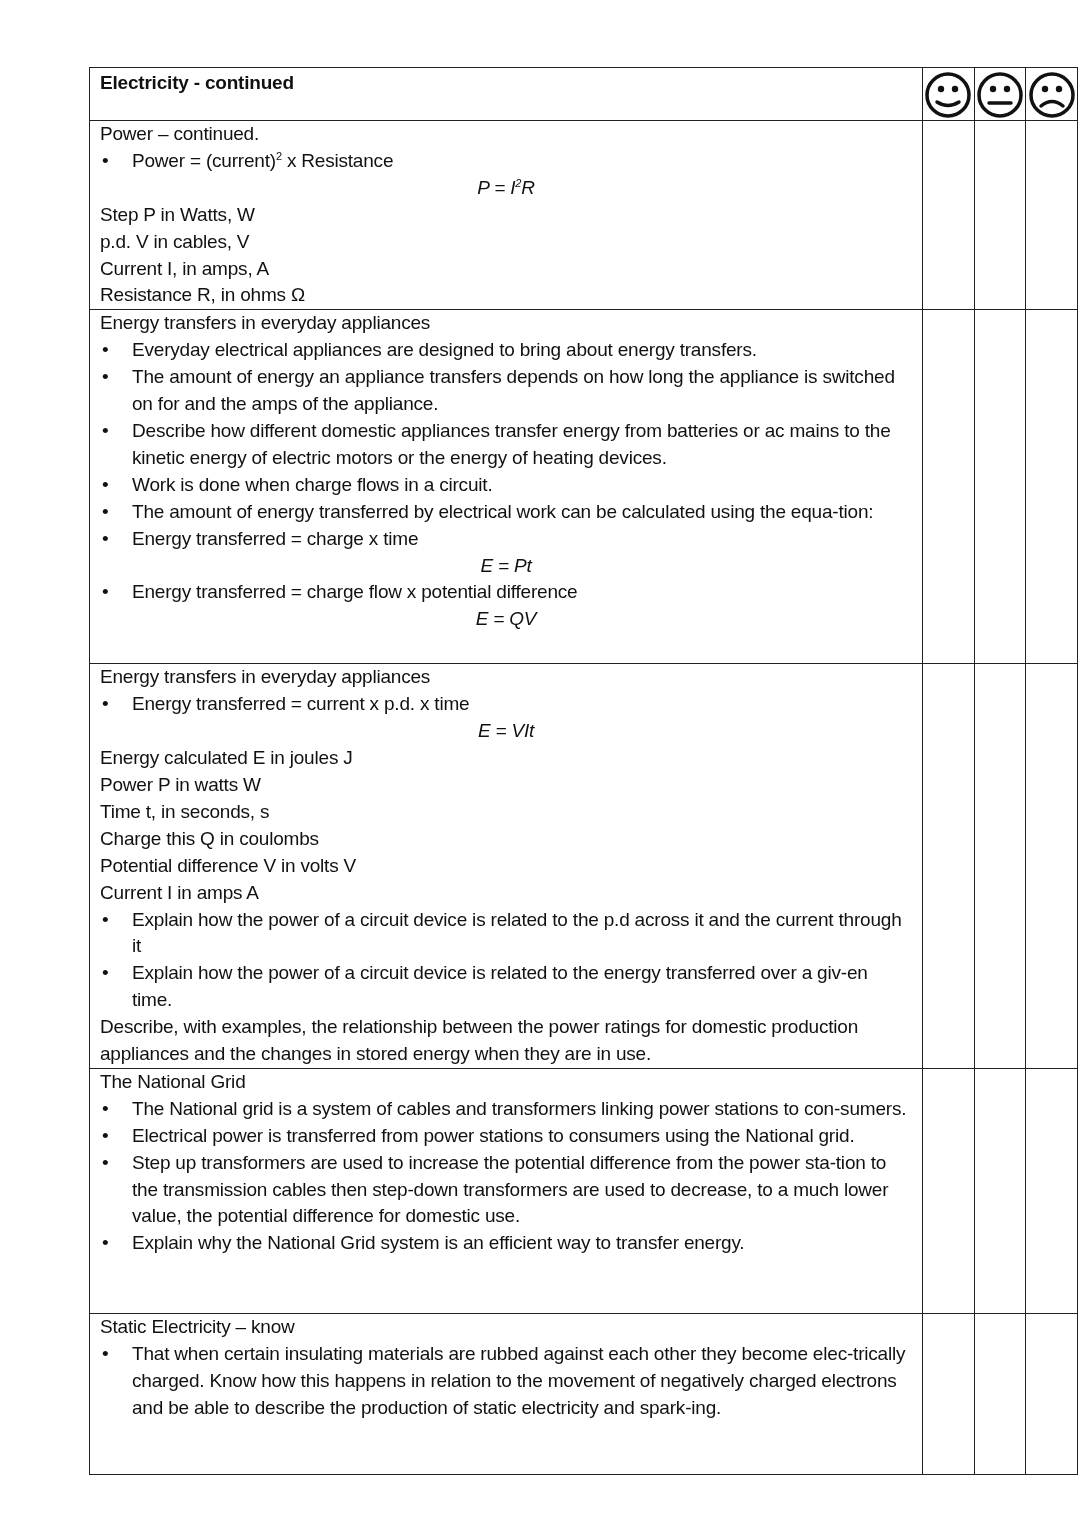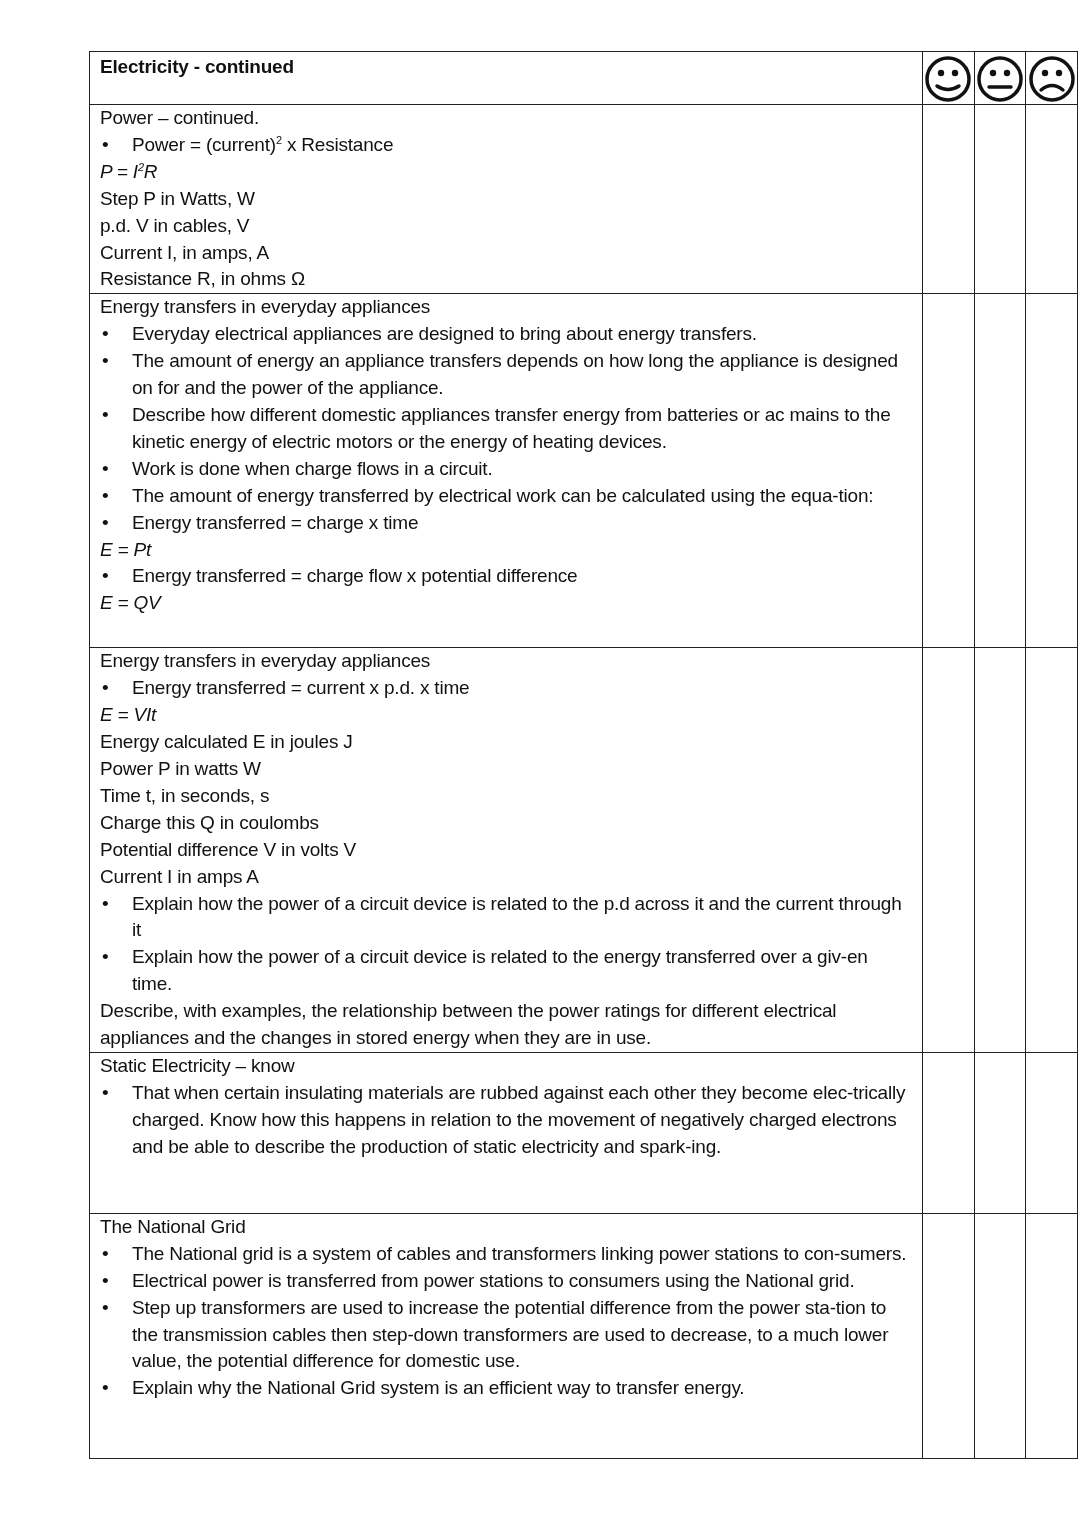--- a/index.html
+++ b/index.html
@@ -1,26 +1,26 @@
 <!DOCTYPE html>
 <html><head>
 <meta charset="utf-8">
 <style>
   html, body { margin: 0; padding: 0; background: #ffffff; }
   body { width: 1080px; height: 1527px; position: relative; font-family: "Liberation Sans", sans-serif; color: #111; }
-  .sheet { position: absolute; left: 41px; top: 51px; width: 988px; padding-left: 48px; }
+  .sheet { position: absolute; left: 41px; top: 67px; width: 988px; padding-left: 48px; }
   table { border-collapse: collapse; width: 988px; table-layout: fixed; }
   td { border: 1.5px solid #222; vertical-align: top; padding: 0; }
   col.c-main { width: 833px; }
   col.c-face { width: 51.7px; }
   .cell { padding: 0 10px 0 10px; font-size: 19px; line-height: 26.9px; letter-spacing: -0.2px; }
   .title { font-weight: bold; font-size: 19px; line-height: 28px; padding-top: 1px; }
   .head { font-weight: normal; }
   .line { white-space: normal; }
-  .eq { font-style: italic; }
+  .eq { font-style: italic; text-align: center; }
   .bullet { position: relative; padding-left: 32px; }
   .bullet .dot { position: absolute; left: 2px; top: 0; }
   sup { font-size: 11px; line-height: 0; vertical-align: 7px; }
   .face-cell { text-align: center; vertical-align: middle; }
   .face { display: block; margin: 2px auto 0 auto; }
 </style>
 </head>
 <body>
 
 <div class="sheet">
@@ -77,21 +77,21 @@
         <td></td>
         <td></td>
         <td></td>
       </tr>
 
       <tr style="height:354px">
         <td>
           <div class="cell">
             <div class="head">Energy transfers in everyday appliances</div>
             <div class="line bullet"><span class="dot">•</span><span>Everyday electrical appliances are designed to bring about energy transfers.</span></div>
-            <div class="line bullet"><span class="dot">•</span><span>The amount of energy an appliance transfers depends on how long the appliance is designed on for and the power of the appliance.</span></div>
+            <div class="line bullet"><span class="dot">•</span><span>The amount of energy an appliance transfers depends on how long the appliance is switched on for and the amps of the appliance.</span></div>
             <div class="line bullet"><span class="dot">•</span><span>Describe how different domestic appliances transfer energy from batteries or ac mains to the kinetic energy of electric motors or the energy of heating devices.</span></div>
             <div class="line bullet"><span class="dot">•</span><span>Work is done when charge flows in a circuit.</span></div>
             <div class="line bullet"><span class="dot">•</span><span>The amount of energy transferred by electrical work can be calculated using the equa-tion:</span></div>
             <div class="line bullet"><span class="dot">•</span><span>Energy transferred = charge x time</span></div>
             <div class="line eq">E = Pt</div>
             <div class="line bullet"><span class="dot">•</span><span>Energy transferred = charge flow x potential difference</span></div>
             <div class="line eq">E = QV</div>
           </div>
         </td>
         <td></td>
@@ -106,33 +106,21 @@
             <div class="line bullet"><span class="dot">•</span><span>Energy transferred = current x p.d. x time</span></div>
             <div class="line eq">E = VIt</div>
             <div class="line">Energy calculated E in joules J</div>
             <div class="line">Power P in watts W</div>
             <div class="line">Time t, in seconds, s</div>
             <div class="line">Charge this Q in coulombs</div>
             <div class="line">Potential difference V in volts V</div>
             <div class="line">Current I in amps A</div>
             <div class="line bullet"><span class="dot">•</span><span>Explain how the power of a circuit device is related to the p.d across it and the current through it</span></div>
             <div class="line bullet"><span class="dot">•</span><span>Explain how the power of a circuit device is related to the energy transferred over a giv-en time.</span></div>
-            <div class="line">Describe, with examples, the relationship between the power ratings for different electrical appliances and the changes in stored energy when they are in use.</div>
-          </div>
-        </td>
-        <td></td>
-        <td></td>
-        <td></td>
-      </tr>
-
-      <tr style="height:161px">
-        <td>
-          <div class="cell">
-            <div class="head">Static Electricity – know</div>
-            <div class="line bullet"><span class="dot">•</span><span>That when certain insulating materials are rubbed against each other they become elec-trically charged. Know how this happens in relation to the movement of negatively charged electrons and be able to describe the production of static electricity and spark-ing.</span></div>
+            <div class="line">Describe, with examples, the relationship between the power ratings for domestic production appliances and the changes in stored energy when they are in use.</div>
           </div>
         </td>
         <td></td>
         <td></td>
         <td></td>
       </tr>
 
       <tr style="height:245px">
         <td>
           <div class="cell">
@@ -140,15 +128,27 @@
             <div class="line bullet"><span class="dot">•</span><span>The National grid is a system of cables and transformers linking power stations to con-sumers.</span></div>
             <div class="line bullet"><span class="dot">•</span><span>Electrical power is transferred from power stations to consumers using the National grid.</span></div>
             <div class="line bullet"><span class="dot">•</span><span>Step up transformers are used to increase the potential difference from the power sta-tion to the transmission cables then step-down transformers are used to decrease, to a much lower value, the potential difference for domestic use.</span></div>
             <div class="line bullet"><span class="dot">•</span><span>Explain why the National Grid system is an efficient way to transfer  energy.</span></div>
           </div>
         </td>
         <td></td>
         <td></td>
         <td></td>
       </tr>
+
+      <tr style="height:161px">
+        <td>
+          <div class="cell">
+            <div class="head">Static Electricity – know</div>
+            <div class="line bullet"><span class="dot">•</span><span>That when certain insulating materials are rubbed against each other they become elec-trically charged. Know how this happens in relation to the movement of negatively charged electrons and be able to describe the production of static electricity and spark-ing.</span></div>
+          </div>
+        </td>
+        <td></td>
+        <td></td>
+        <td></td>
+      </tr>
     </tbody>
   </table>
 </div>
 
 </body></html>

